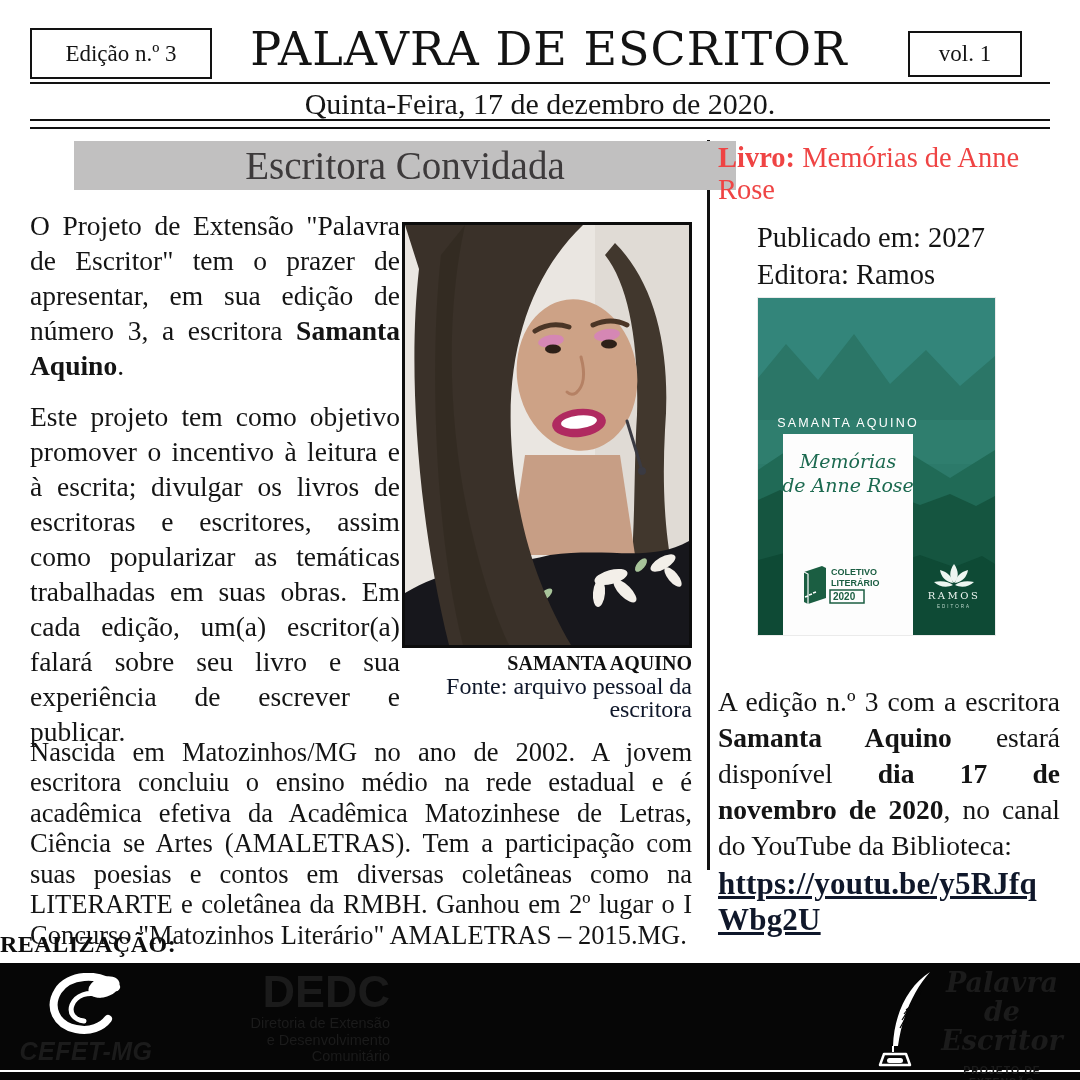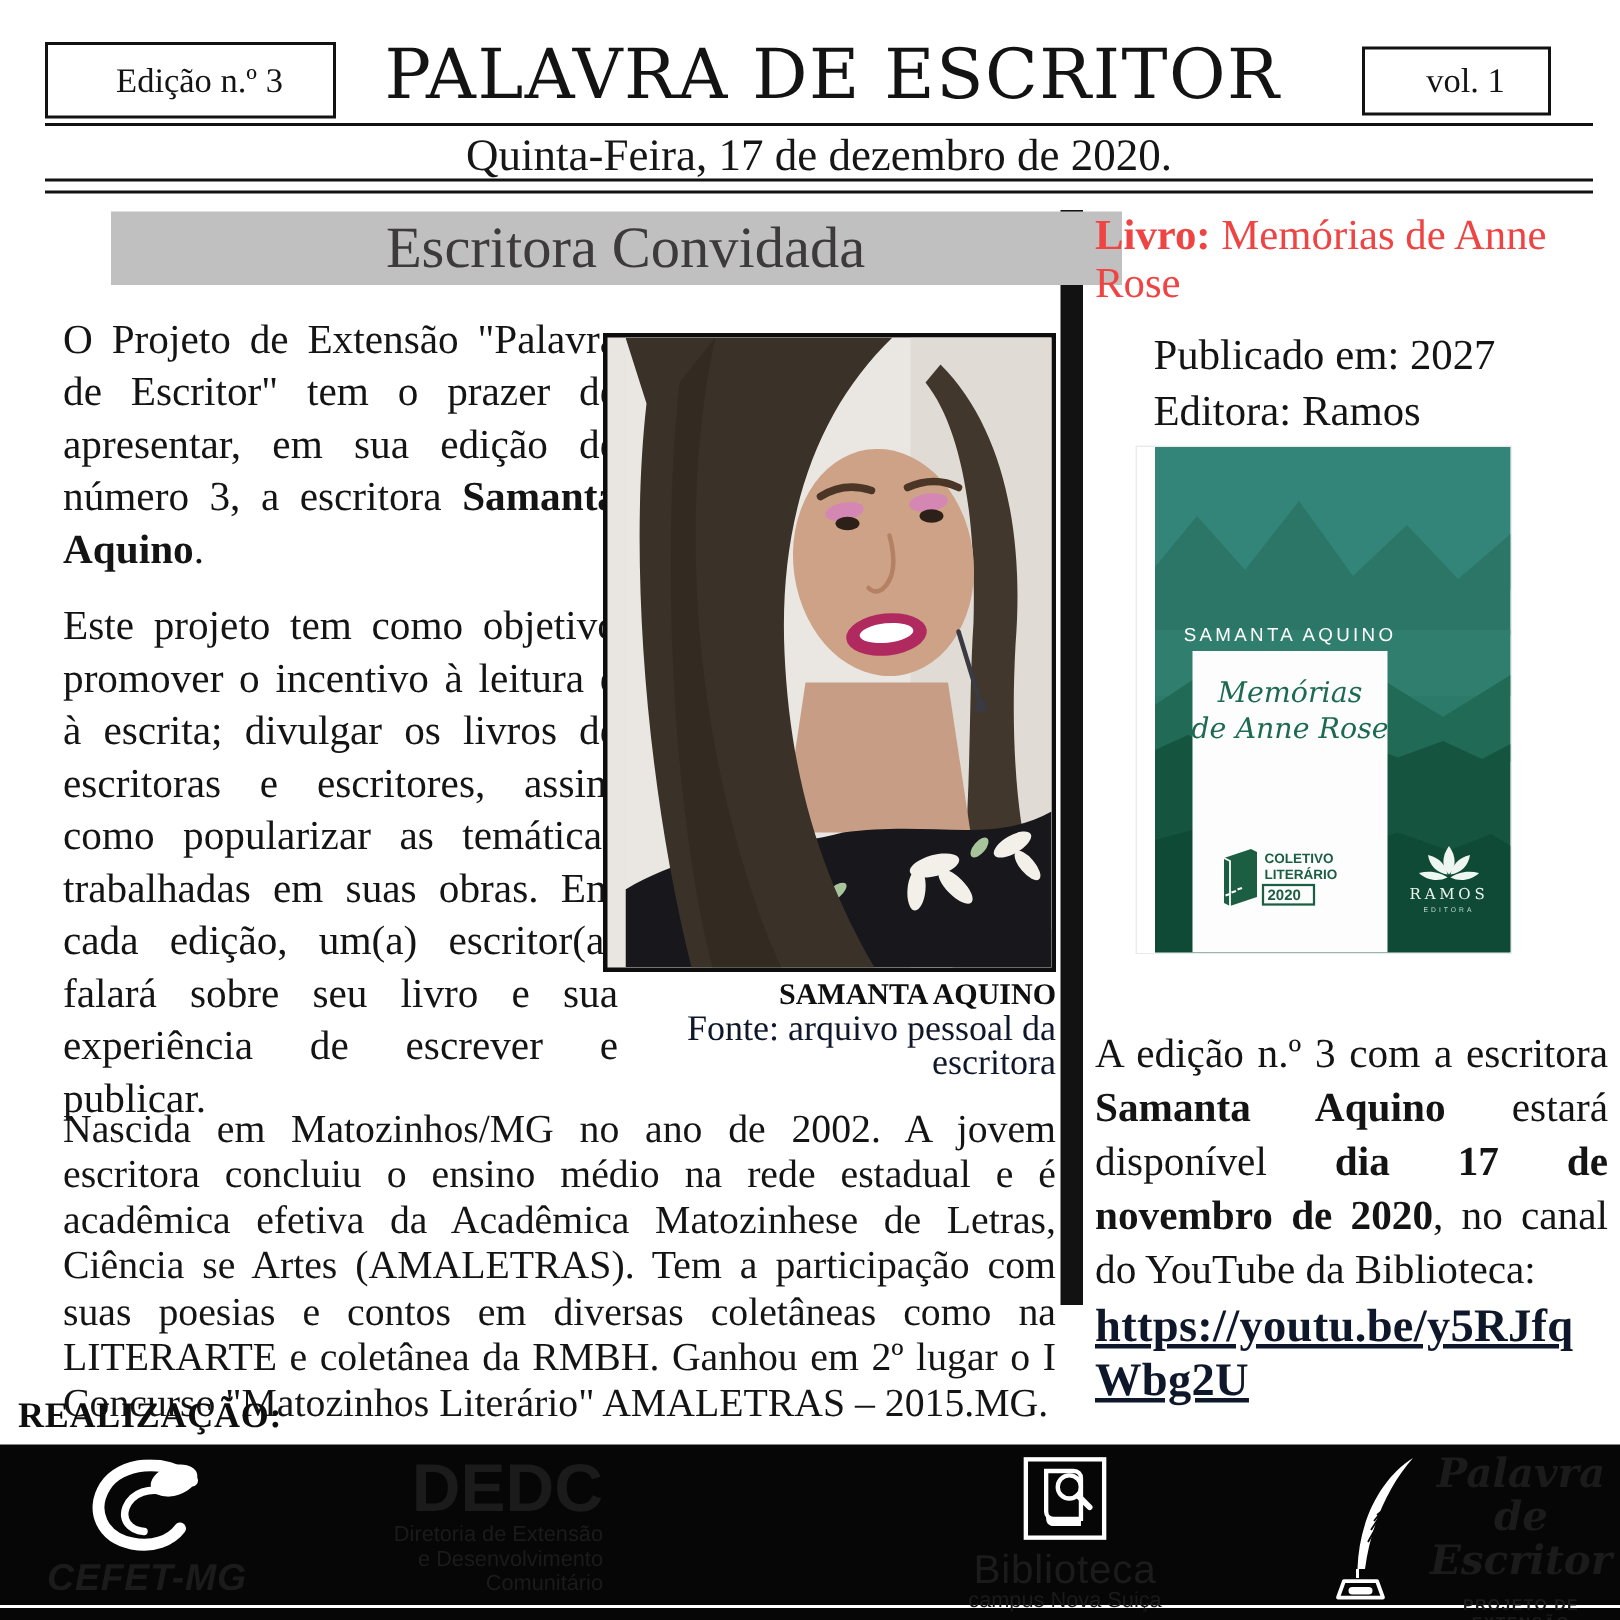--- a/index.html
+++ b/index.html
@@ -1,18 +1,18 @@
 <!DOCTYPE html>
 <html><head>
 <meta charset="utf-8">
 <style>
   html,body{margin:0;padding:0;background:#888;}
   .page{position:relative;width:1080px;height:1080px;background:#ffffff;overflow:hidden;
         font-family:"Liberation Serif","DejaVu Serif",serif;color:#1b1b1b;margin:0 auto;}
-  .abs{position:absolute;padding-left:12px;}
+  .abs{position:absolute;}
 
   
   .badge{border:2px solid #121212;display:flex;align-items:center;justify-content:center;
          font-size:23px;color:#141414;background:#fff;}
   .masthead{left:0;right:0;top:22px;text-align:center;font-family:"DejaVu Serif","Liberation Serif",serif;
             font-size:46px;letter-spacing:1px;color:#131313;margin-left:18px;}
   .rule{background:#121212;height:2px;left:30px;width:1020px;}
   .date-line{left:0;right:0;top:87px;text-align:center;font-size:30px;color:#161616;}
   .double-rule{left:30px;width:1020px;top:119px;height:6px;
                border-top:2px solid #121212;border-bottom:2px solid #121212;}
@@ -219,31 +219,20 @@
     <div class="cefet-name">CEFET-MG</div>
   </div>
 
   <div class="abs dedc">
     <div class="dedc-acr">DEDC</div>
     <div class="dedc-sub">Diretoria de Extensão</div>
     <div class="dedc-sub">e Desenvolvimento</div>
     <div class="dedc-sub">Comunitário</div>
   </div>
 
-  <div class="abs biblio">
-    <svg width="58" height="58" viewBox="0 0 60 60">
-      <rect x="3" y="3" width="54" height="54" fill="none" stroke="#ffffff" stroke-width="3"></rect>
-      <path d="M17,11 L36,11 C39,11 41,13 41,16 L41,44 L22,44 C19,44 17,42 17,39 Z" fill="none" stroke="#ffffff" stroke-width="3"></path>
-      <path d="M17,39 C17,42 19,44 22,44 L41,44 L41,49 L22,49 C19,49 17,47 17,44 Z" fill="#ffffff"></path>
-      <circle cx="33" cy="22" r="8" fill="none" stroke="#ffffff" stroke-width="3"></circle>
-      <path d="M39,28 L47,36" stroke="#ffffff" stroke-width="4" stroke-linecap="round"></path>
-    </svg>
-    <div class="biblio-name">Biblioteca</div>
-    <div class="biblio-campus">campus Nova Suiça</div>
-  </div>
 
   <div class="abs palavra">
     <svg width="58" height="100" viewBox="0 0 58 100" style="flex:0 0 58px;">
       <path d="M52,4 C30,18 16,46 15,78 L20,78 C24,48 36,22 52,4 Z" fill="#ffffff"></path>
       <path d="M50,10 L22,60 M46,18 L24,52 M42,26 L26,46 M38,34 L28,42" stroke="#060606" stroke-width="1.2"></path>
       <path d="M15,78 L15,84" stroke="#ffffff" stroke-width="2"></path>
       <path d="M6,86 L28,86 L32,97 L2,97 Z" fill="none" stroke="#ffffff" stroke-width="2.5" stroke-linejoin="round"></path>
       <rect x="9" y="90" width="16" height="5" rx="2.5" fill="#ffffff"></rect>
     </svg>
     <div class="palavra-text">

